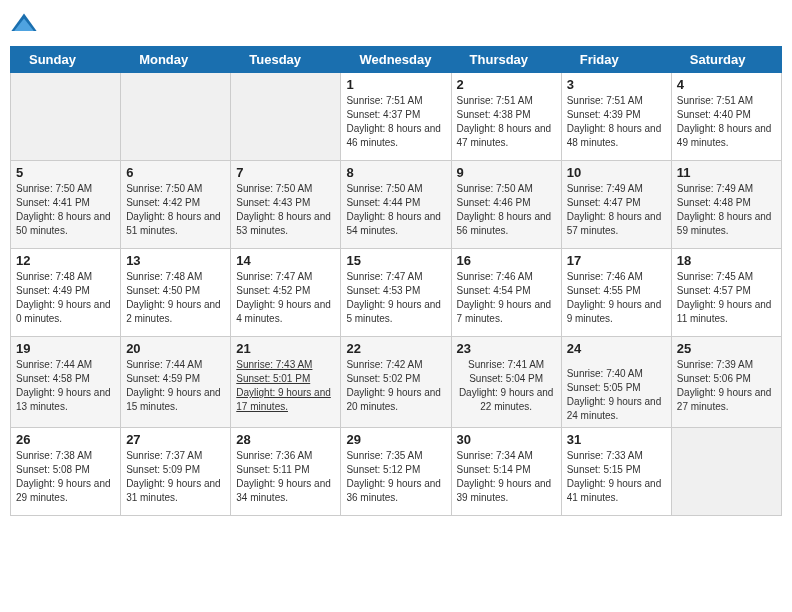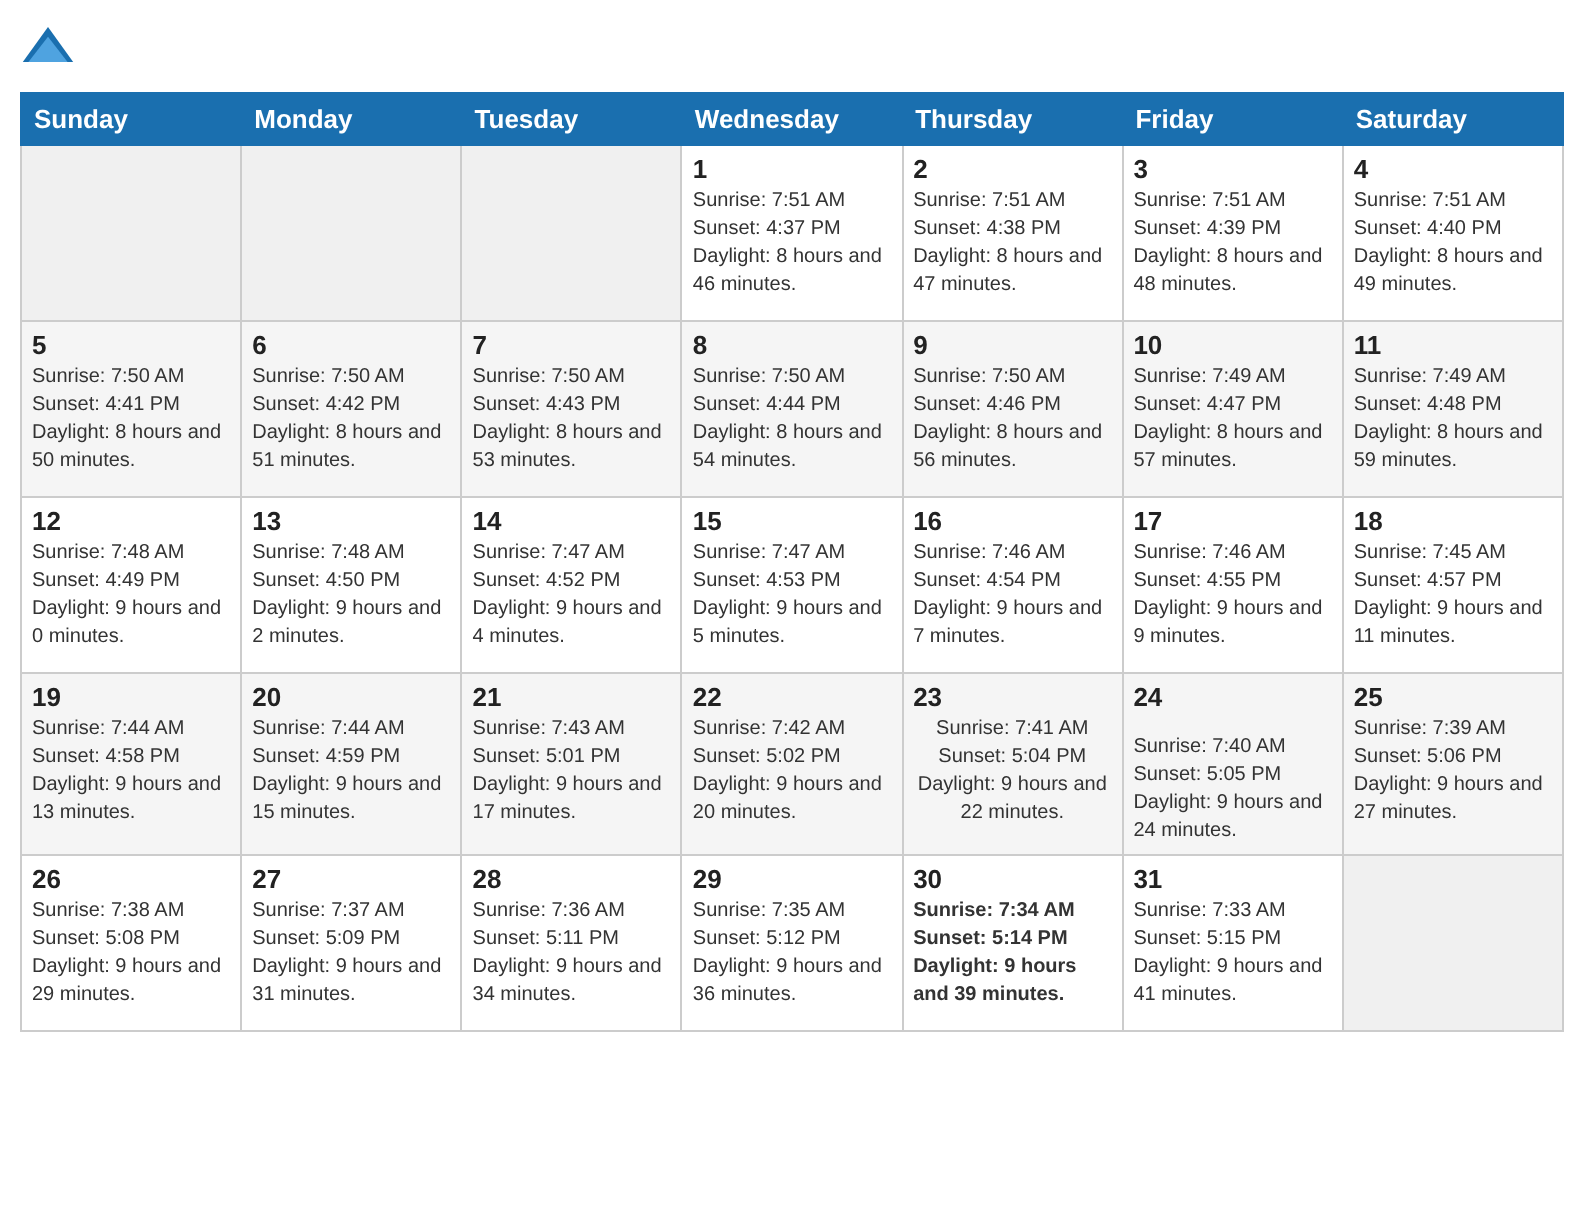--- a/index.html
+++ b/index.html
@@ -46,21 +46,21 @@
     }
     table {
       width: 100%;
       border-collapse: collapse;
       table-layout: fixed;
     }
     thead tr th {
       background-color: #1a6faf;
       color: #fff;
       text-align: left;
-      padding: 5px 6px;
+      padding: 5px 18px;
       font-size: 13px;
       font-weight: bold;
       border: 1px solid #1a6faf;
     }
     tbody tr td {
       border: 1px solid #ccc;
       vertical-align: top;
       padding: 4px 5px;
       font-size: 10.5px;
       color: #222;
@@ -243,21 +243,21 @@
 Daylight: 9 hours and 13 minutes.</div>
         </td>
         <td>
           <span class="day-num">20</span>
           <div class="day-info" style="white-space: pre-line;">Sunrise: 7:44 AM
 Sunset: 4:59 PM
 Daylight: 9 hours and 15 minutes.</div>
         </td>
         <td>
           <span class="day-num">21</span>
-          <div class="day-info" style="white-space: pre-line;">Sunrise: 7:43 AM
+          <div class="day-info" style="white-space: pre-line; text-decoration: underline;">Sunrise: 7:43 AM
 Sunset: 5:01 PM
 Daylight: 9 hours and 17 minutes.</div>
         </td>
         <td>
           <span class="day-num">22</span>
           <div class="day-info" style="white-space: pre-line;">Sunrise: 7:42 AM
 Sunset: 5:02 PM
 Daylight: 9 hours and 20 minutes.</div>
         </td>
         <td>
@@ -299,21 +299,21 @@
 Daylight: 9 hours and 34 minutes.</div>
         </td>
         <td>
           <span class="day-num">29</span>
           <div class="day-info" style="white-space: pre-line;">Sunrise: 7:35 AM
 Sunset: 5:12 PM
 Daylight: 9 hours and 36 minutes.</div>
         </td>
         <td>
           <span class="day-num">30</span>
-          <div class="day-info" style="white-space: pre-line; font-weight: bold;">Sunrise: 7:34 AM
+          <div class="day-info" style="white-space: pre-line;">Sunrise: 7:34 AM
 Sunset: 5:14 PM
 Daylight: 9 hours and 39 minutes.</div>
         </td>
         <td>
           <span class="day-num">31</span>
           <div class="day-info" style="white-space: pre-line;">Sunrise: 7:33 AM
 Sunset: 5:15 PM
 Daylight: 9 hours and 41 minutes.</div>
         </td>
         <td class="empty-cell"></td>

